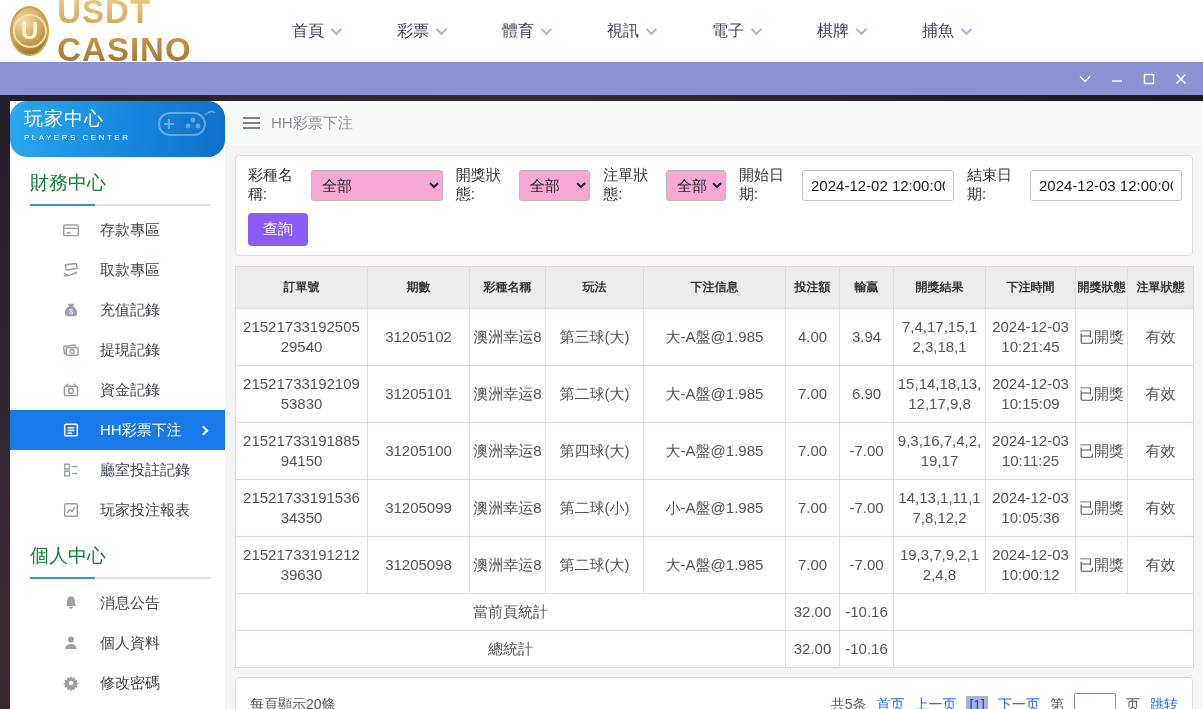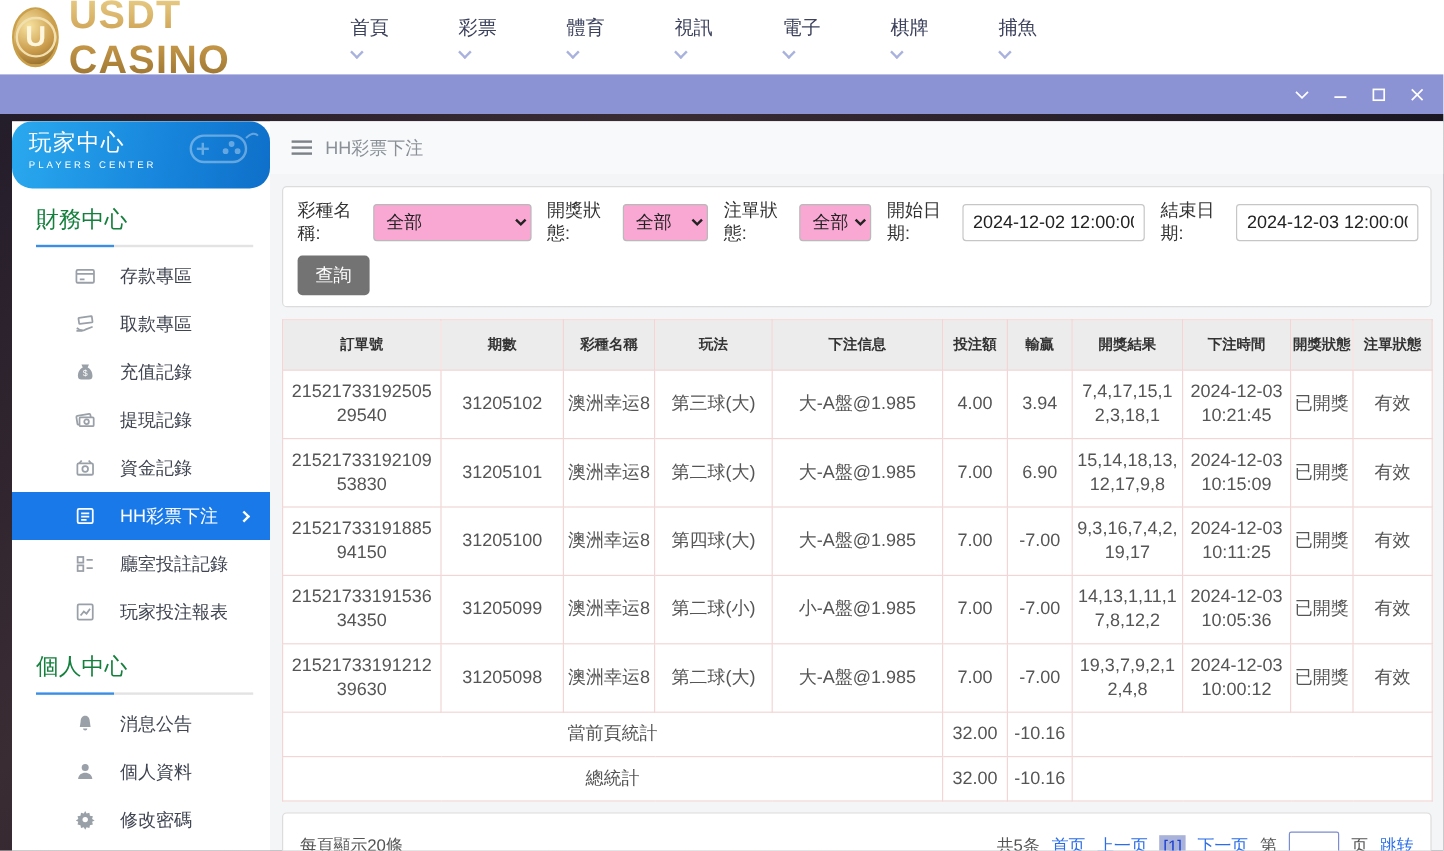--- a/index.html
+++ b/index.html
@@ -12,21 +12,21 @@
   .logo-coin { width:50px; height:50px; border-radius:50%;
     background:radial-gradient(circle at 35% 30%, #f7e2a0, #c89a4a 55%, #7d5a22 100%);
     border:2px solid #caa04a; display:flex; align-items:center; justify-content:center; }
   .logo-coin .u { font-size:24px; font-weight:bold; color:#fff6dd;
     border:2px solid #f2dfae; border-radius:50%; width:34px; height:34px;
     display:flex; align-items:center; justify-content:center; }
   .logo-text { font-size:33px; font-weight:bold; letter-spacing:1px;
     background:linear-gradient(180deg,#ecd28d 0%,#c89a4a 55%,#96702e 100%);
     -webkit-background-clip:text; background-clip:text; -webkit-text-fill-color:transparent; }
   .main-nav { display:flex; gap:58px; margin-left:52px; }
-  .nav-item { display:flex; gap:7px; cursor:pointer;flex-direction:column; }
+  .nav-item { display:flex; align-items:center; gap:7px; cursor:pointer; }
   .nav-item .lbl { font-size:16px; color:#3c415c; }
   .chev-down { width:8px; height:8px; border-right:2px solid #a9b2dd; border-bottom:2px solid #a9b2dd;
     transform:rotate(45deg) translateY(-2px); }
 
   
   .titlebar { height:33px; background:#8b93d4; display:flex; align-items:center;
     justify-content:flex-end; gap:0; padding-right:6px; }
   .win-btn { width:32px; height:26px; display:flex; align-items:center; justify-content:center; cursor:pointer; }
   .win-btn svg { stroke:#fff; stroke-width:1.4; fill:none; }
 
@@ -65,21 +65,21 @@
   .filter-row { display:flex; align-items:center; }
   .f-label { font-size:15px; color:#333; margin-right:5px; }
   .f-gap { margin-left:13px; }
   select.f-select { height:31px; border:1px solid #b9b9b9; border-radius:3px; background:#f9a8d4;
     font-size:15px; color:#222; padding:0 2px 0 6px;
     font-family:"Liberation Sans","DejaVu Sans",sans-serif; }
   .sel-lottery { width:145px; } .sel-draw { width:78px; } .sel-order { width:62px; }
   input.f-date { width:152px; height:31px; border:1px solid #c6c6c6; border-radius:3px;
     font-size:15px; color:#222; padding:0 8px;
     font-family:"Liberation Sans","DejaVu Sans",sans-serif; }
-  .search-btn { margin-top:9px; background:#737373; color:#fff; border:none; border-radius:4px;
+  .search-btn { margin-top:9px; background:#8b5cf6; color:#fff; border:none; border-radius:4px;
     font-size:15px; padding:7px 15px; cursor:pointer;
     font-family:"Liberation Sans","DejaVu Sans",sans-serif; }
 
   table.bet-table { border-collapse:collapse; width:958px; margin:2px 10px 0 10px;
     background:#fff; table-layout:fixed; }
   .bet-table th { background:#ececec; border:1px solid #f2d6d6; font-size:12px; font-weight:bold;
     color:#333; height:42px; white-space:nowrap; overflow:hidden; padding:0; text-align:center; }
   .bet-table td { border:1px solid #f2d6d6; font-size:15px; color:#555; text-align:center;
     padding:7px 3px; line-height:1.35; word-break:break-all; }
   .bet-table tr.data-row td { height:57px; }

